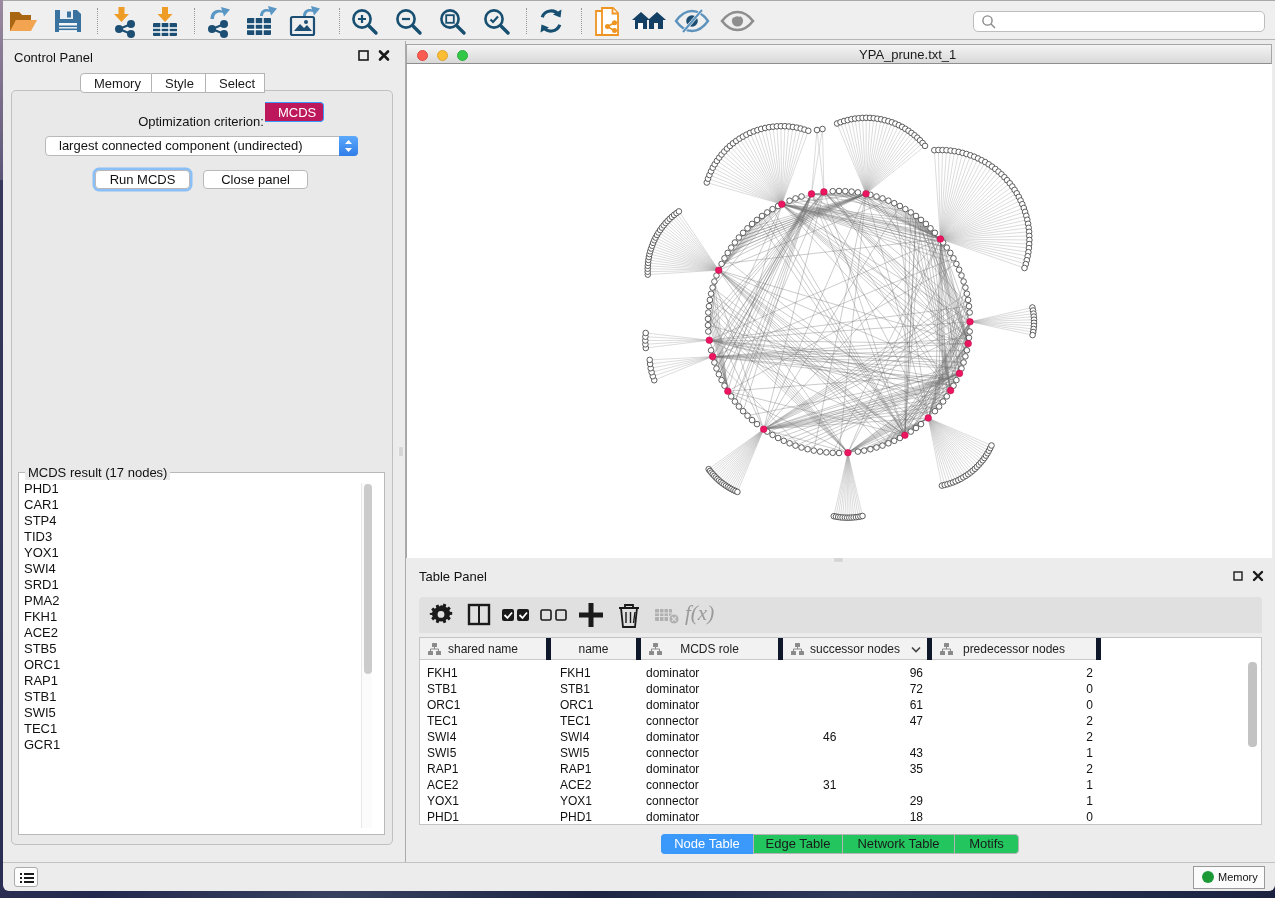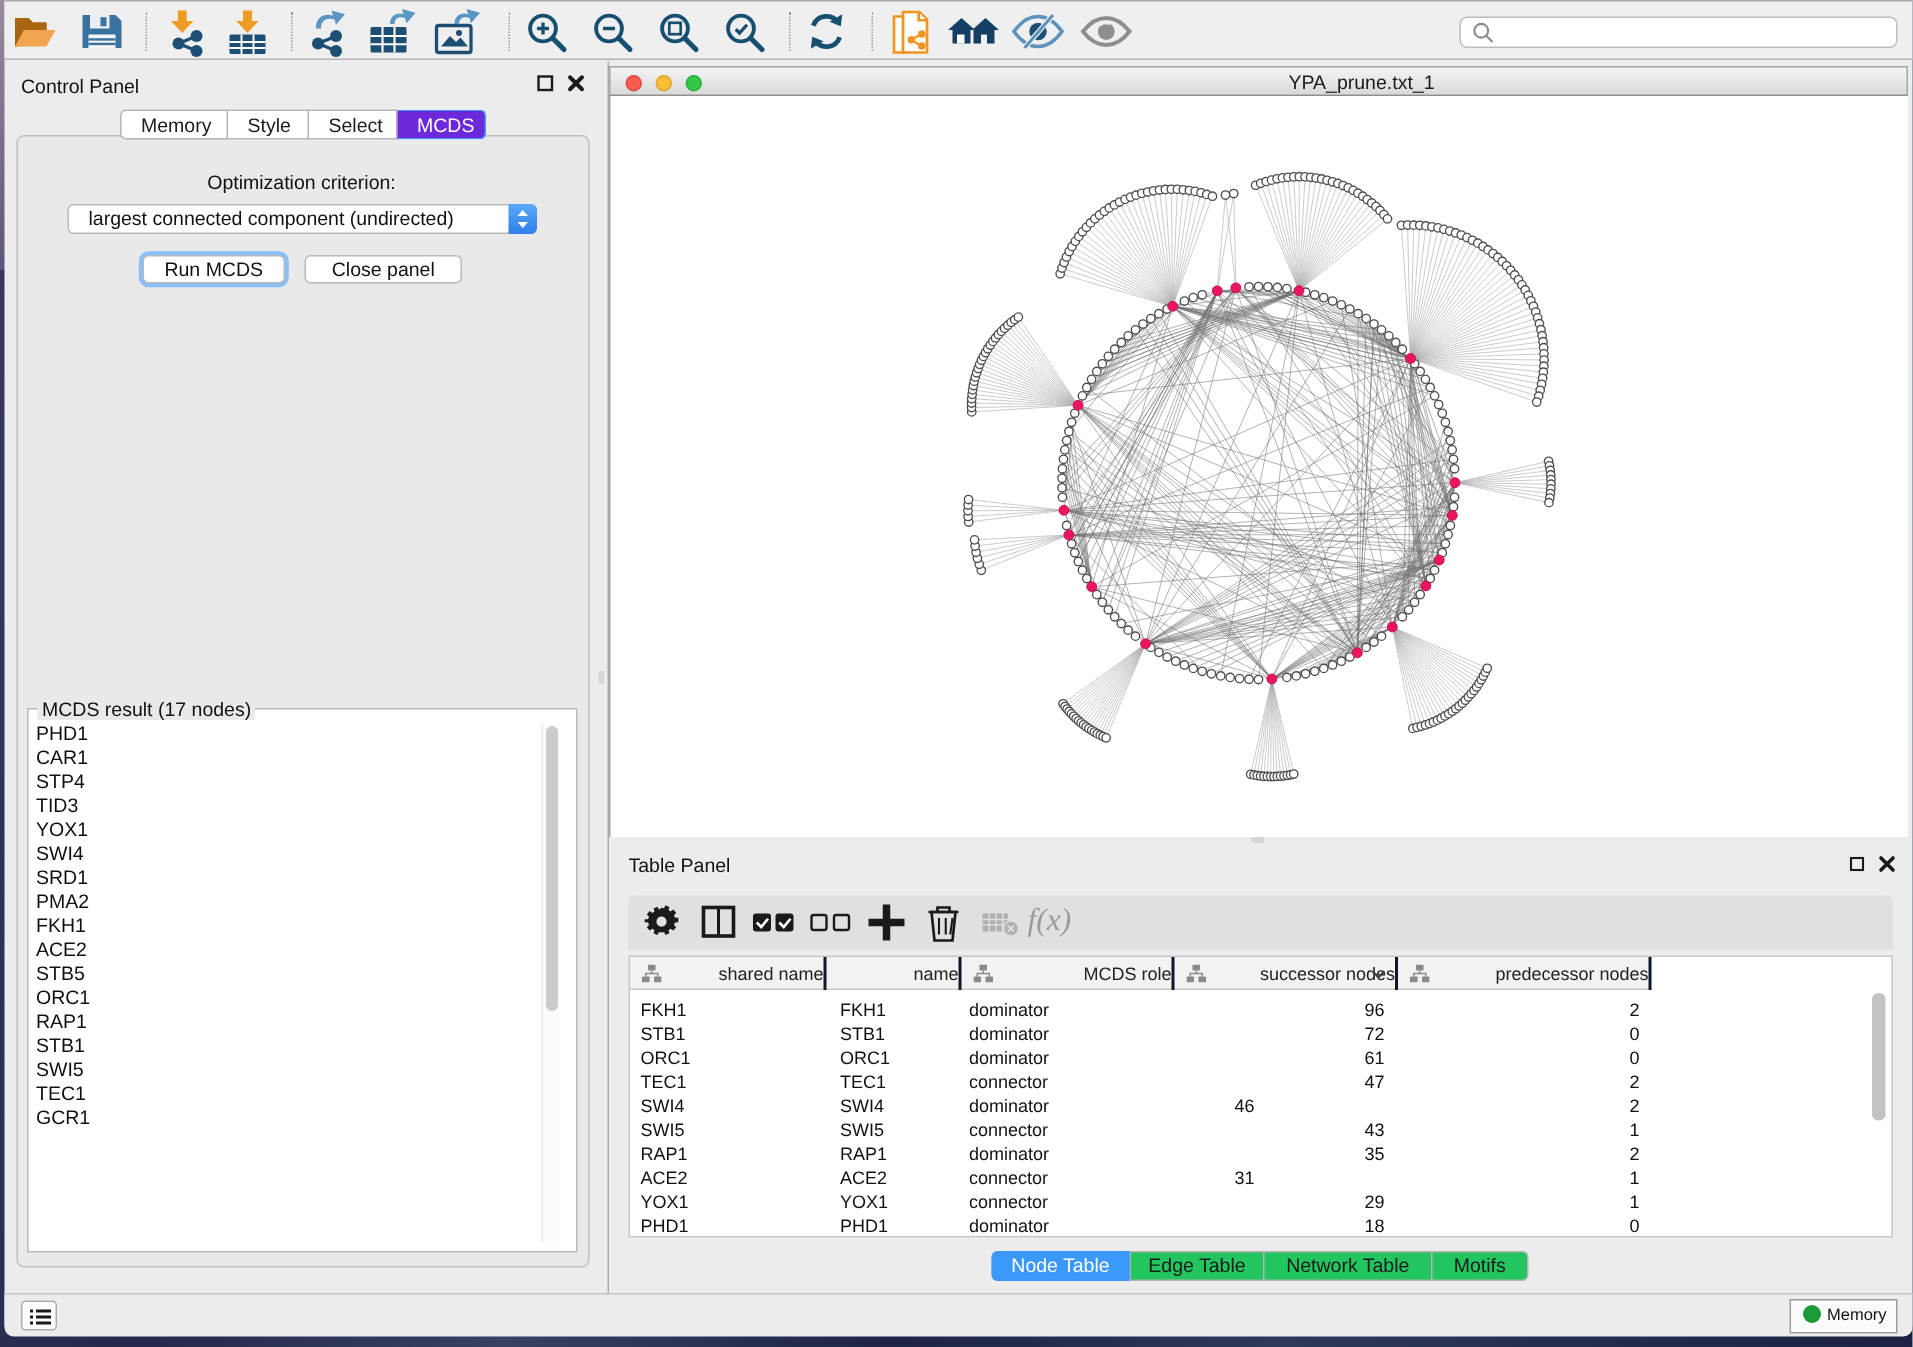--- a/index.html
+++ b/index.html
@@ -16,21 +16,21 @@
   #searchbox { position:absolute; left:970px; top:10px; width:292px; height:21px;
     background:#fff; border:1px solid #bdbdbd; border-radius:5px; }
   
   #cp-title { position:absolute; left:14px; top:50px; font-size:13px; color:#111; }
   #cp-box { position:absolute; left:11px; top:90px; width:382px; height:755px;
     background:#e9e9e9; border:1px solid #c0c0c0; border-radius:5px; }
   #cp-tabs { position:absolute; left:80px; top:73px; height:20px; display:flex; }
   .cptab { height:20px; line-height:20px; font-size:13px; color:#1a1a1a; background:#fff;
     border:1px solid #b4b4b4; border-left:none; padding:0 13px; text-align:center; }
   .cptab:first-child { border-left:1px solid #b4b4b4; border-radius:4px 0 0 4px; }
-  .cptab.sel { background:#6d28d9; color:#fff; border-color:#3b99fc; border-radius:0 4px 4px 0; }
+  .cptab.sel { background:#be185d; color:#fff; border-color:#3b99fc; border-radius:0 4px 4px 0;margin-top:29px; }
   #optlabel { position:absolute; left:0; top:114px; width:402px; text-align:center;
     font-size:13px; color:#111; }
   #dropdown { position:absolute; left:45px; top:136px; width:313px; height:20px;
     background:#fff; border:1px solid #b9b9b9; border-radius:4px; font-size:13px;
     line-height:18px; color:#111; padding-left:13px; }
   #dd-btn { position:absolute; right:-1px; top:-1px; width:19px; height:20px;
     background:linear-gradient(180deg,#5ca9fd,#2f7de8); border-radius:0 4px 4px 0; }
   .btn { position:absolute; height:19px; background:#fff; border:1px solid #b9b9b9;
     border-radius:4px; font-size:13px; color:#111; text-align:center; line-height:17px; }
   
@@ -53,22 +53,22 @@
   #net-canvas { position:absolute; left:406px; top:64px; width:866px; height:494px;
     background:#fff; border-left:1px solid #a6a6a6; }
   
   #tp { position:absolute; left:406px; top:564px; width:866px; height:298px; background:#ececec; }
   #tp-toolbar { position:absolute; left:419px; top:597px; width:843px; height:36px;
     background:#e0e0e0; border-radius:4px 4px 0 0; }
   #tbl { position:absolute; left:419px; top:637px; width:843px; height:188px;
     background:#fff; border:1px solid #c4c4c4; }
   #tbl-head { position:absolute; left:0; top:0; width:681px; height:22px;
     background:#f2f2f2; border-bottom:1px solid #c9c9c9; font-size:12px; color:#222; }
-  .th { position:absolute; top:0; height:22px; border-right:2px solid #0f172a;
-    text-align:right; line-height:22px; }
+  .th { position:absolute; top:0; height:22px; border-right:5px solid #0f172a;
+    text-align:center; line-height:22px; }
   .td { position:absolute; font-size:12px; color:#111; height:16px; line-height:16px; }
   #tbl-sb { position:absolute; right:3px; top:24px; width:10px; height:158px; }
   #tbl-thumb { position:absolute; left:0; top:0; width:9px; height:85px;
     background:#c3c3c3; border-radius:4px; }
   
   #btabs { position:absolute; left:661px; top:834px; height:20px; display:flex;
     border:1px solid #b4b4b4; border-radius:4px; background:#22c55e; }
   .btab { height:18px; line-height:18px; font-size:13px; color:#1a1a1a;
     border-right:1px solid #b4b4b4; padding:0 12px; }
   .btab:last-child { border-right:none; }

